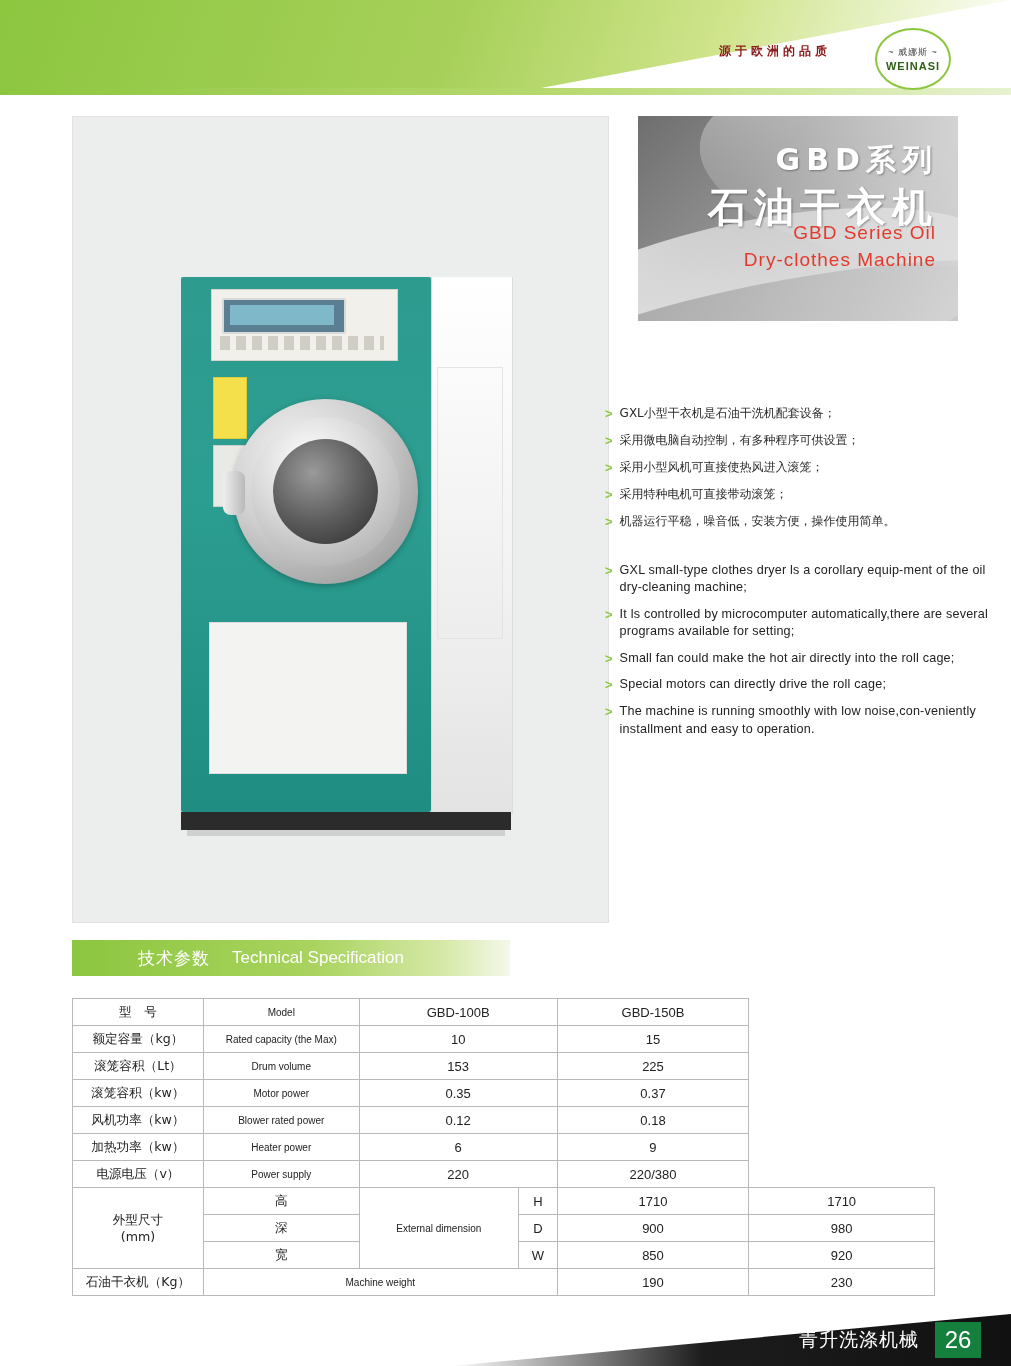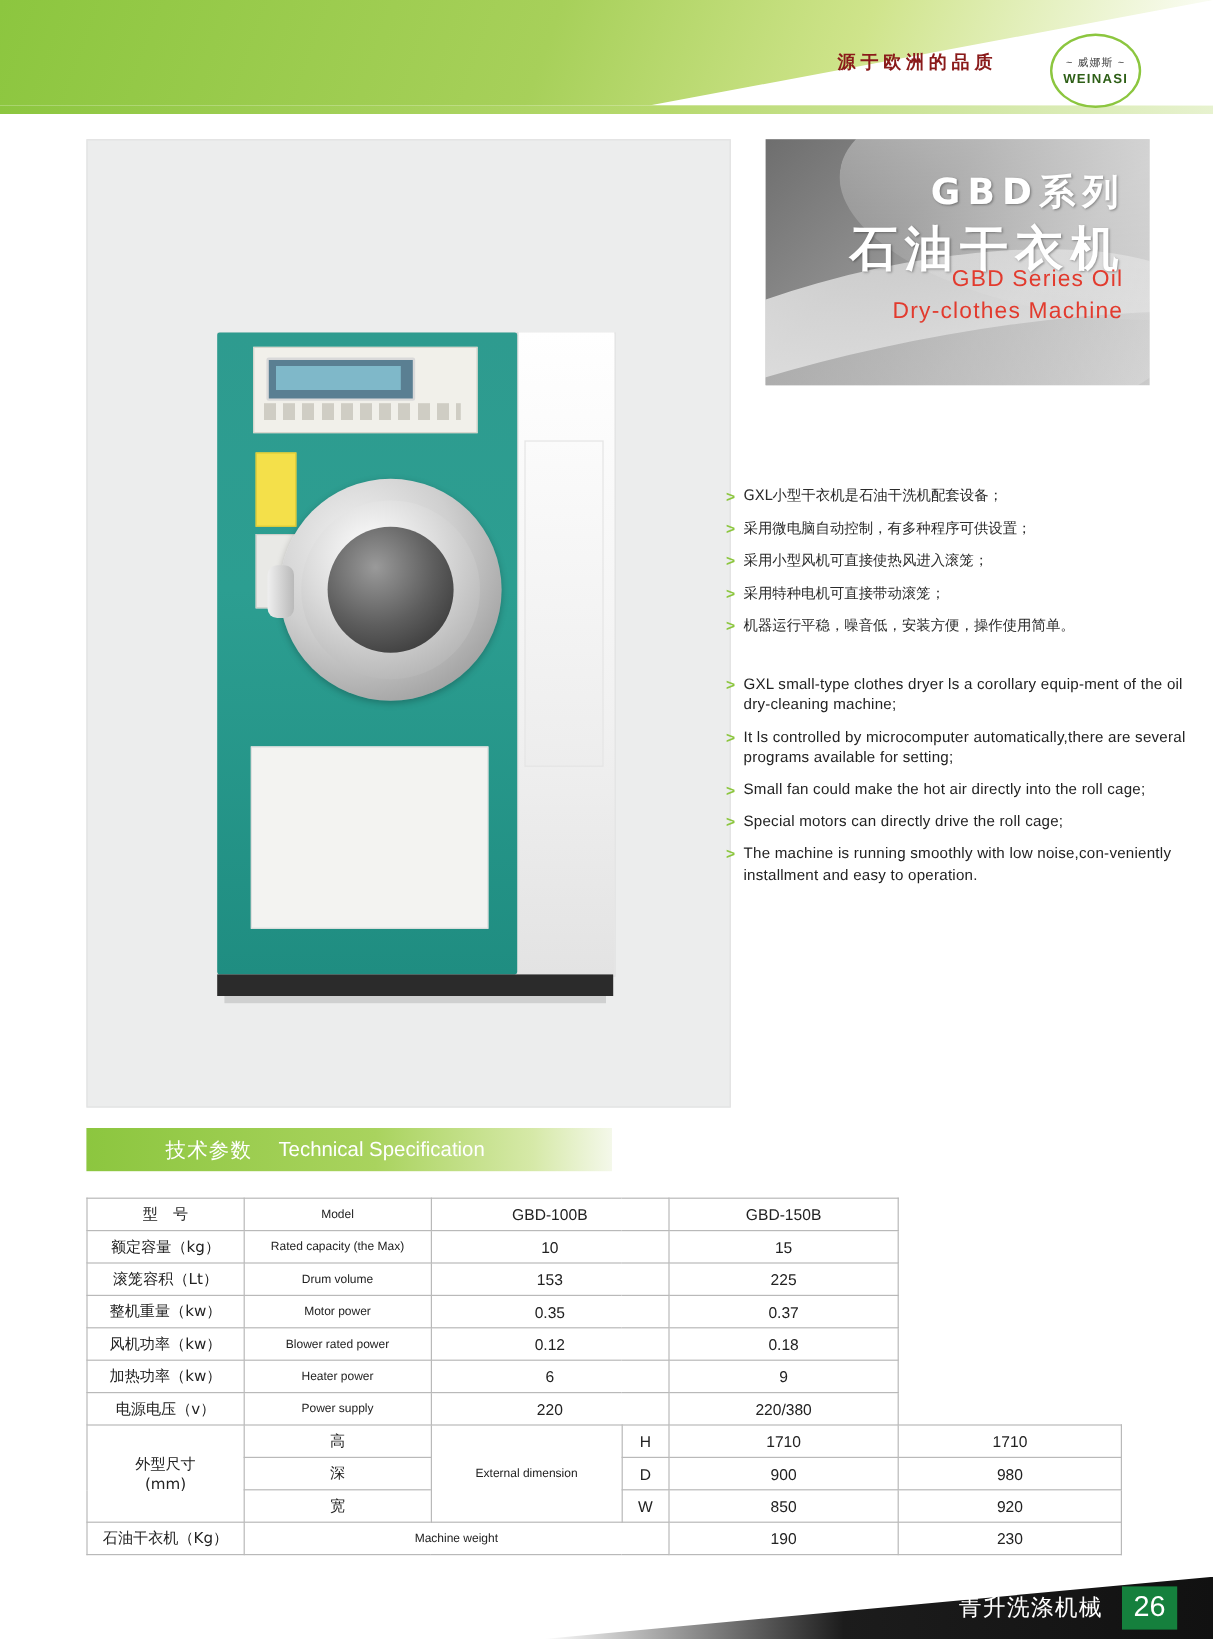--- a/index.html
+++ b/index.html
@@ -24,21 +24,21 @@
     background:#ffffff;
     clip-path:polygon(100% 0,100% 100%,0 100%);
   }
   .header-underline{
     position:absolute;left:0;top:88px;width:1011px;height:7px;
     background:linear-gradient(90deg,#8cc63f 0%,#b7d96e 55%,#e7f2cf 100%);
   }
   .header-slogan{
     position:absolute;right:180px;top:43px;
     font-family:"DejaVu Sans", sans-serif;
-    font-size:15px;font-weight:bold;color:#8a1a1a;
+    font-size:12px;font-weight:bold;color:#8a1a1a;
     letter-spacing:4px;white-space:nowrap;
   }
   .logo-circle{
     position:absolute;right:60px;top:28px;
     width:72px;height:58px;border-radius:50%;
     border:2px solid #8cc63f;background:#ffffff;
     display:flex;flex-direction:column;align-items:center;justify-content:center;
   }
   .logo-cn{font-size:9px;color:#444;letter-spacing:1px;}
   .logo-en{font-size:11px;color:#2e5f17;font-weight:bold;letter-spacing:1px;margin-top:1px;}
@@ -349,21 +349,21 @@
     <td class="v" colspan="2">10</td>
     <td class="v">15</td>
   </tr>
   <tr>
     <td class="cn">滚笼容积（Lt）</td>
     <td class="en">Drum volume</td>
     <td class="v" colspan="2">153</td>
     <td class="v">225</td>
   </tr>
   <tr>
-    <td class="cn">整机重量（kw）</td>
+    <td class="cn">滚笼容积（kw）</td>
     <td class="en">Motor power</td>
     <td class="v" colspan="2">0.35</td>
     <td class="v">0.37</td>
   </tr>
   <tr>
     <td class="cn">风机功率（kw）</td>
     <td class="en">Blower rated power</td>
     <td class="v" colspan="2">0.12</td>
     <td class="v">0.18</td>
   </tr>

